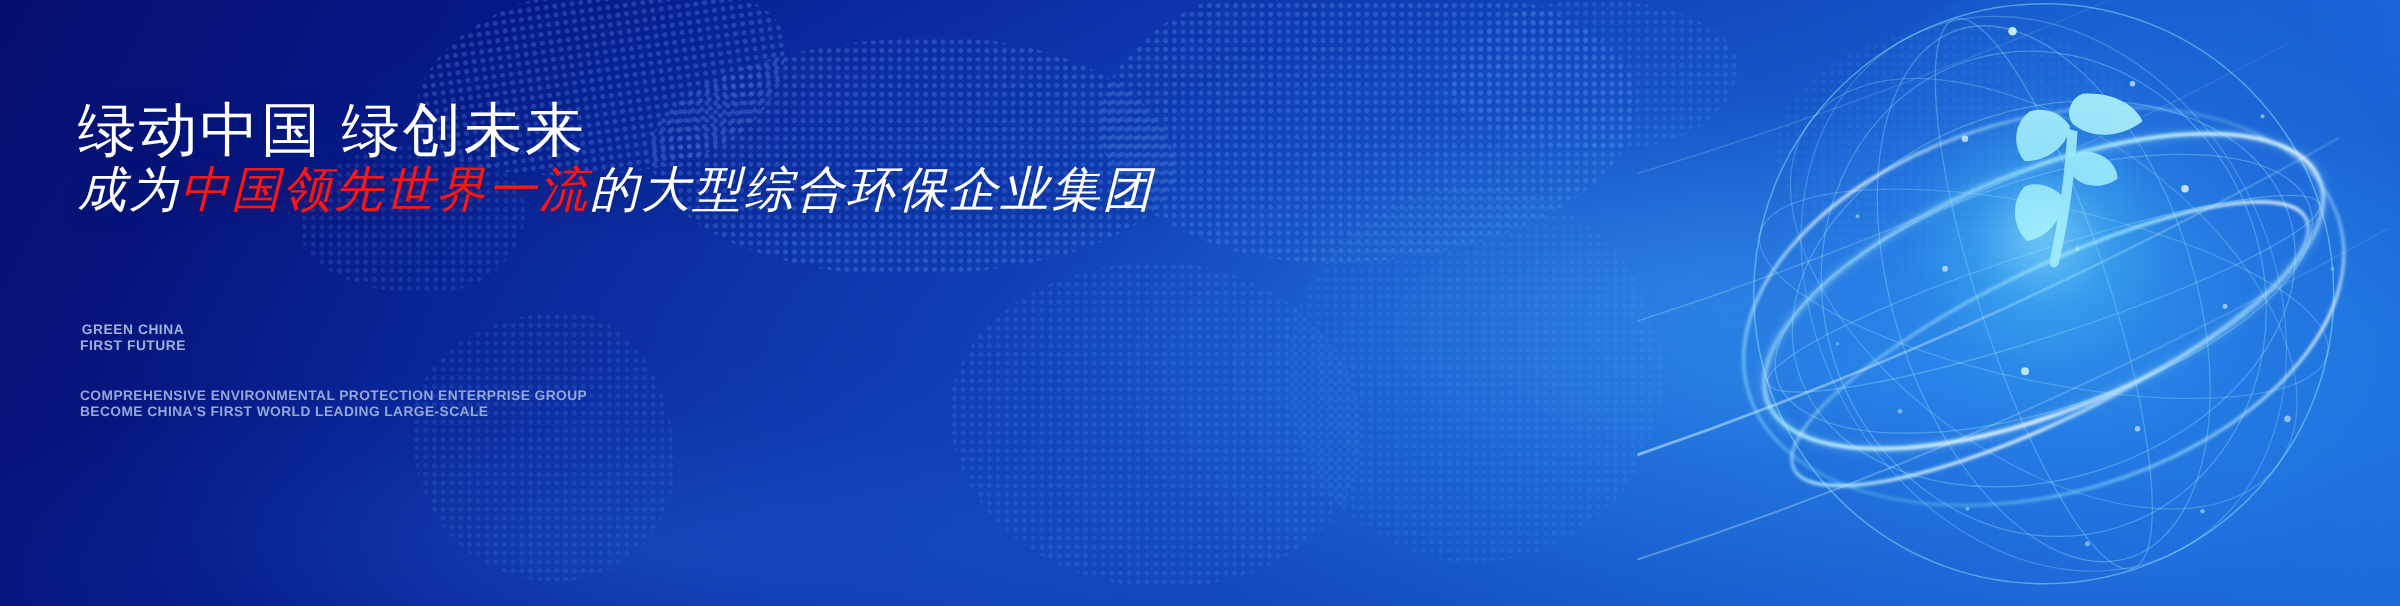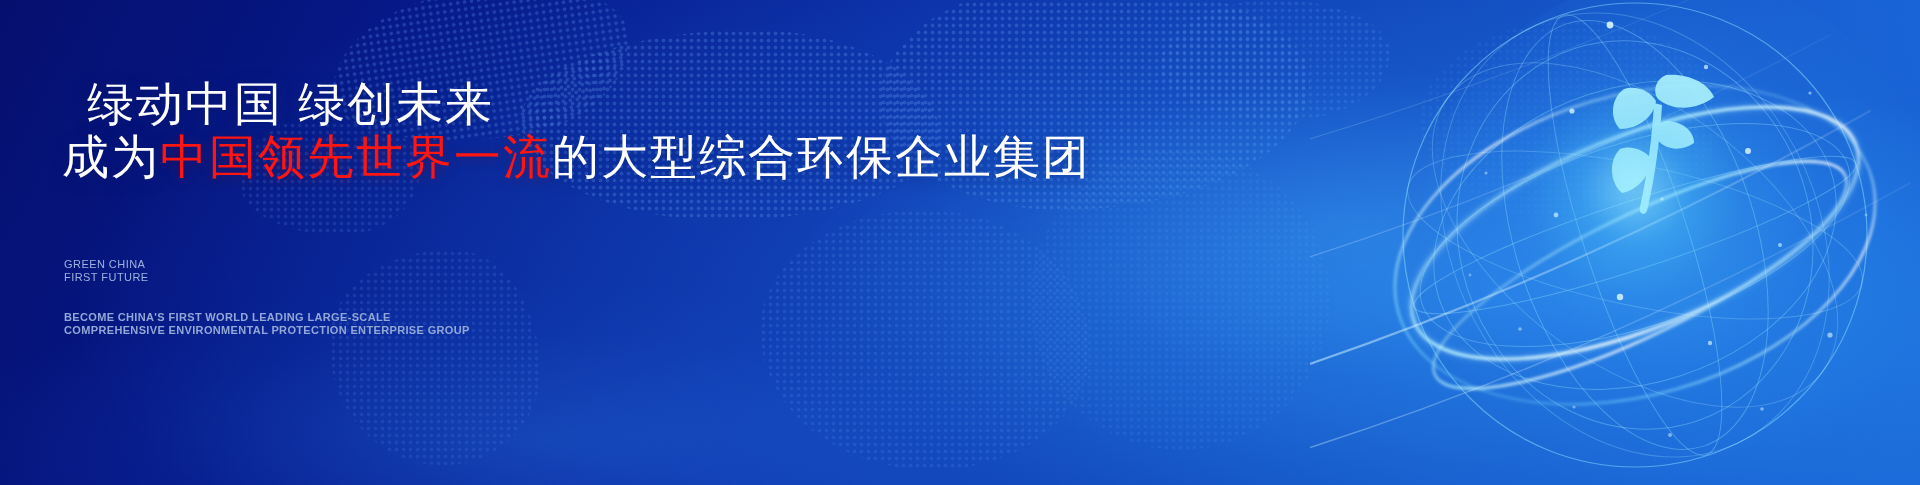--- a/index.html
+++ b/index.html
@@ -66,34 +66,34 @@
   .globe-svg{position:absolute;inset:0;}
 
   
   .copy{position:absolute;left:62px;top:0;width:1000px;height:100%;}
 
   .headline1{
     position:absolute;left:0;top:80px;
     font-size:47px;line-height:1;color:#ffffff;
     letter-spacing:2px;font-weight:400;white-space:nowrap;
     text-shadow:0 2px 14px rgba(0,30,110,.55);
-    margin-left:25px;
   }
   .headline2{
     position:absolute;left:0;top:133px;
-    font-size:47px;line-height:1;color:#ffffff;
+    font-size:39px;line-height:1;color:#ffffff;
     letter-spacing:2px;font-weight:400;white-space:nowrap;
     text-shadow:0 2px 14px rgba(0,30,110,.55);
+    font-style:italic;
   }
   .hl-red{color:#ff1512;text-shadow:0 2px 12px rgba(120,0,0,.35);}
 
   .tagline{
     position:absolute;left:2px;top:258px;
-    font-size:11px;font-weight:normal;line-height:13px;
-    letter-spacing:.45px;color:#9fb2dd;
+    font-size:11px;font-weight:bold;line-height:13px;
+    letter-spacing:.45px;color:#9fb2dd;text-align:center;
   }
   .subcopy{
     position:absolute;left:2px;top:311px;
     font-size:11px;font-weight:bold;line-height:13px;
     letter-spacing:.35px;color:#93a8d6;
   }
 </style>
 </head>
 <body>
 
@@ -224,18 +224,18 @@
     <div class="headline2">
       <span>成为</span><span class="hl-red">中国领先世界一流</span><span>的大型综合环保企业集团</span>
     </div>
 
     <div class="tagline">
       <div>GREEN CHINA</div>
       <div>FIRST FUTURE</div>
     </div>
 
     <div class="subcopy">
+      <div>COMPREHENSIVE ENVIRONMENTAL PROTECTION ENTERPRISE GROUP</div>
       <div>BECOME CHINA'S FIRST WORLD LEADING LARGE-SCALE</div>
-      <div>COMPREHENSIVE ENVIRONMENTAL PROTECTION ENTERPRISE GROUP</div>
     </div>
 
   </div>
 </div>
 
 </body></html>

